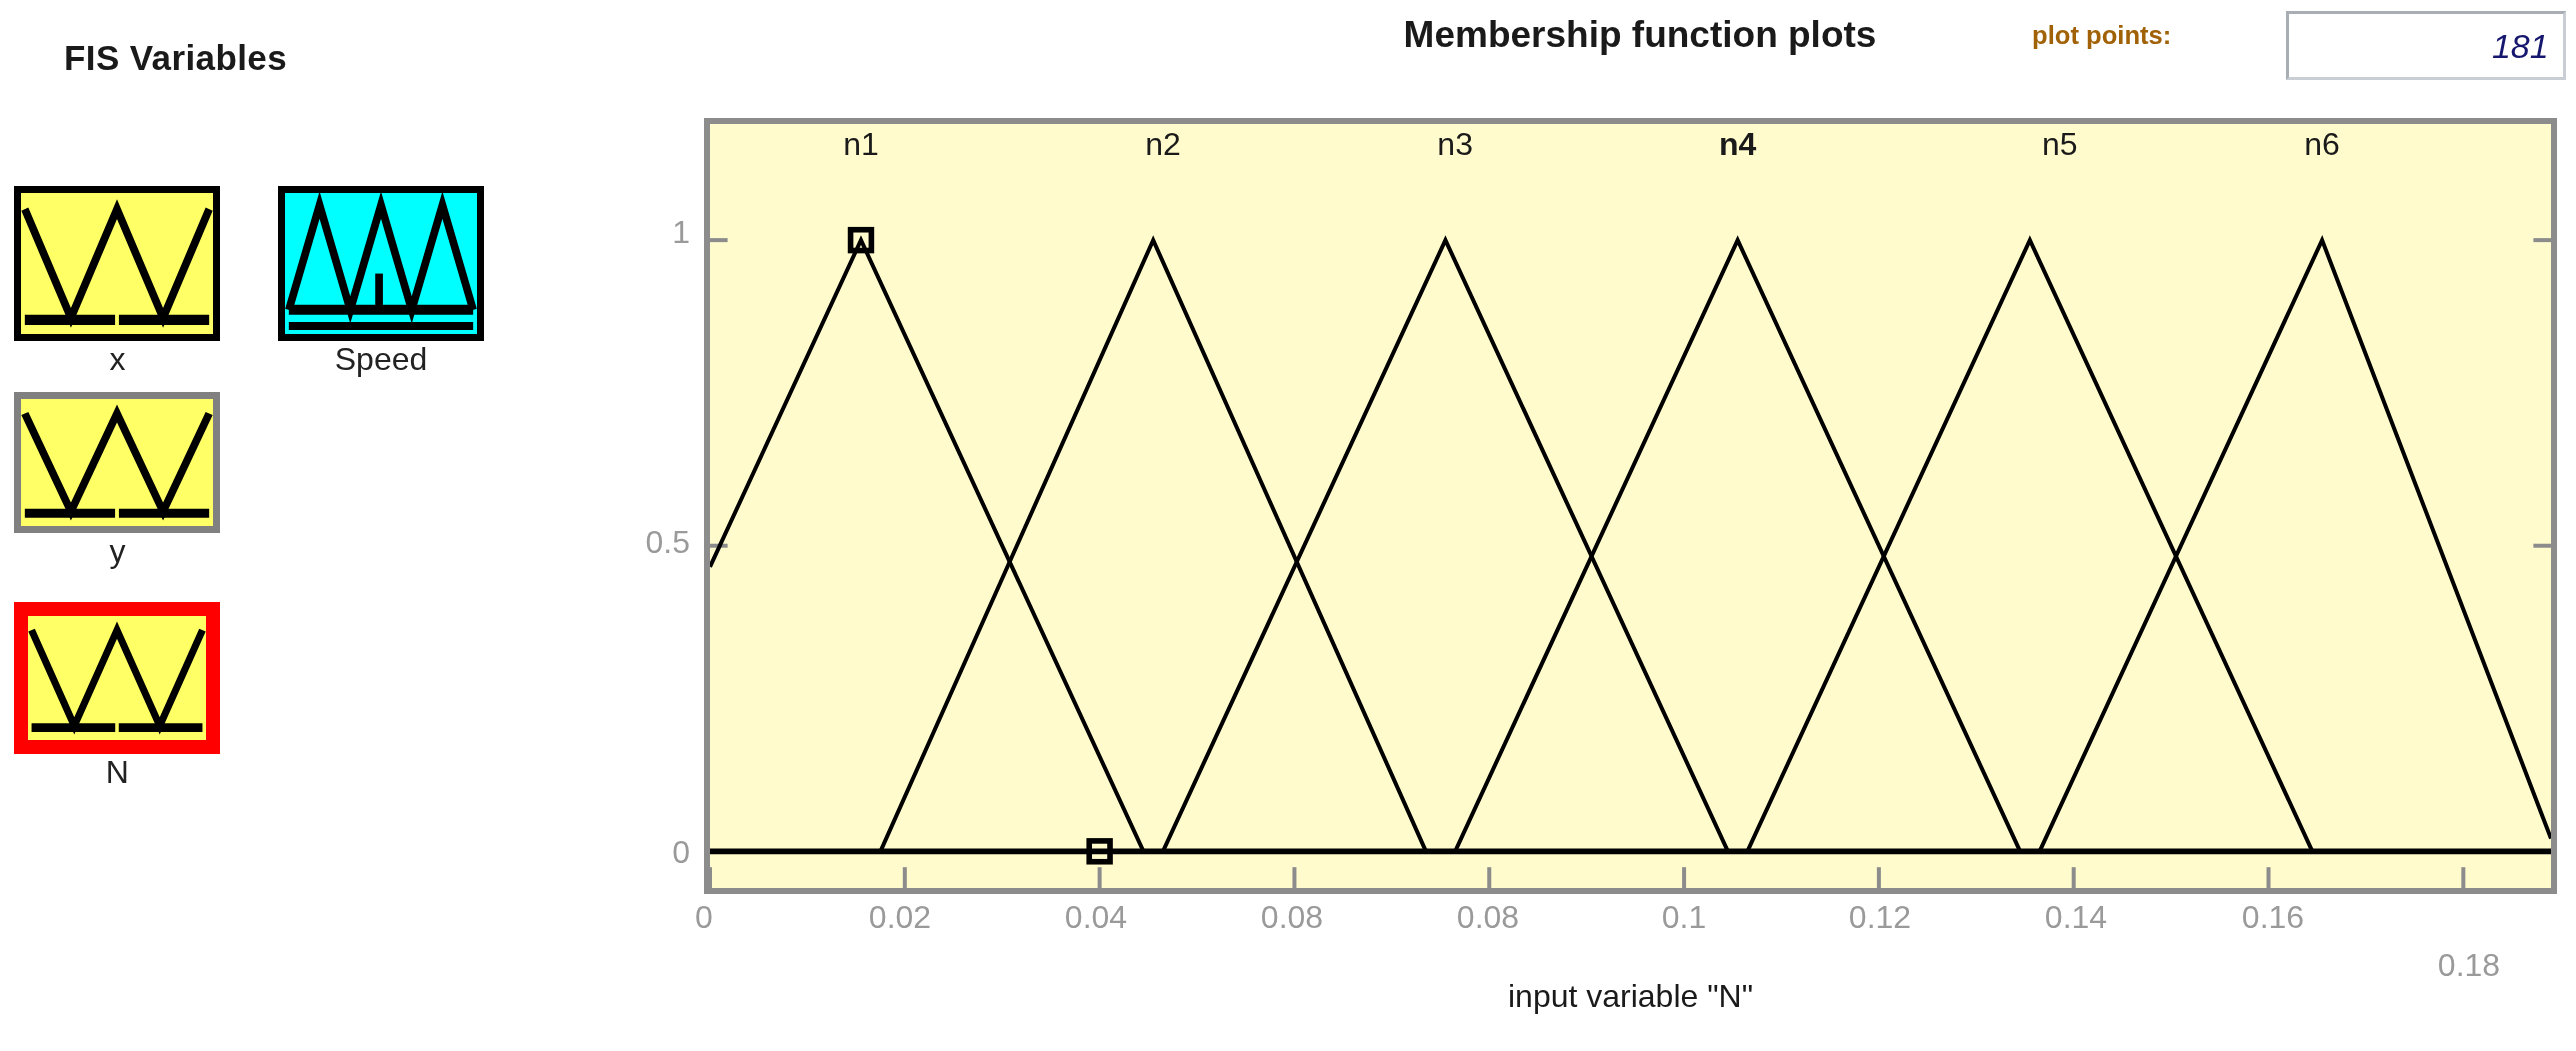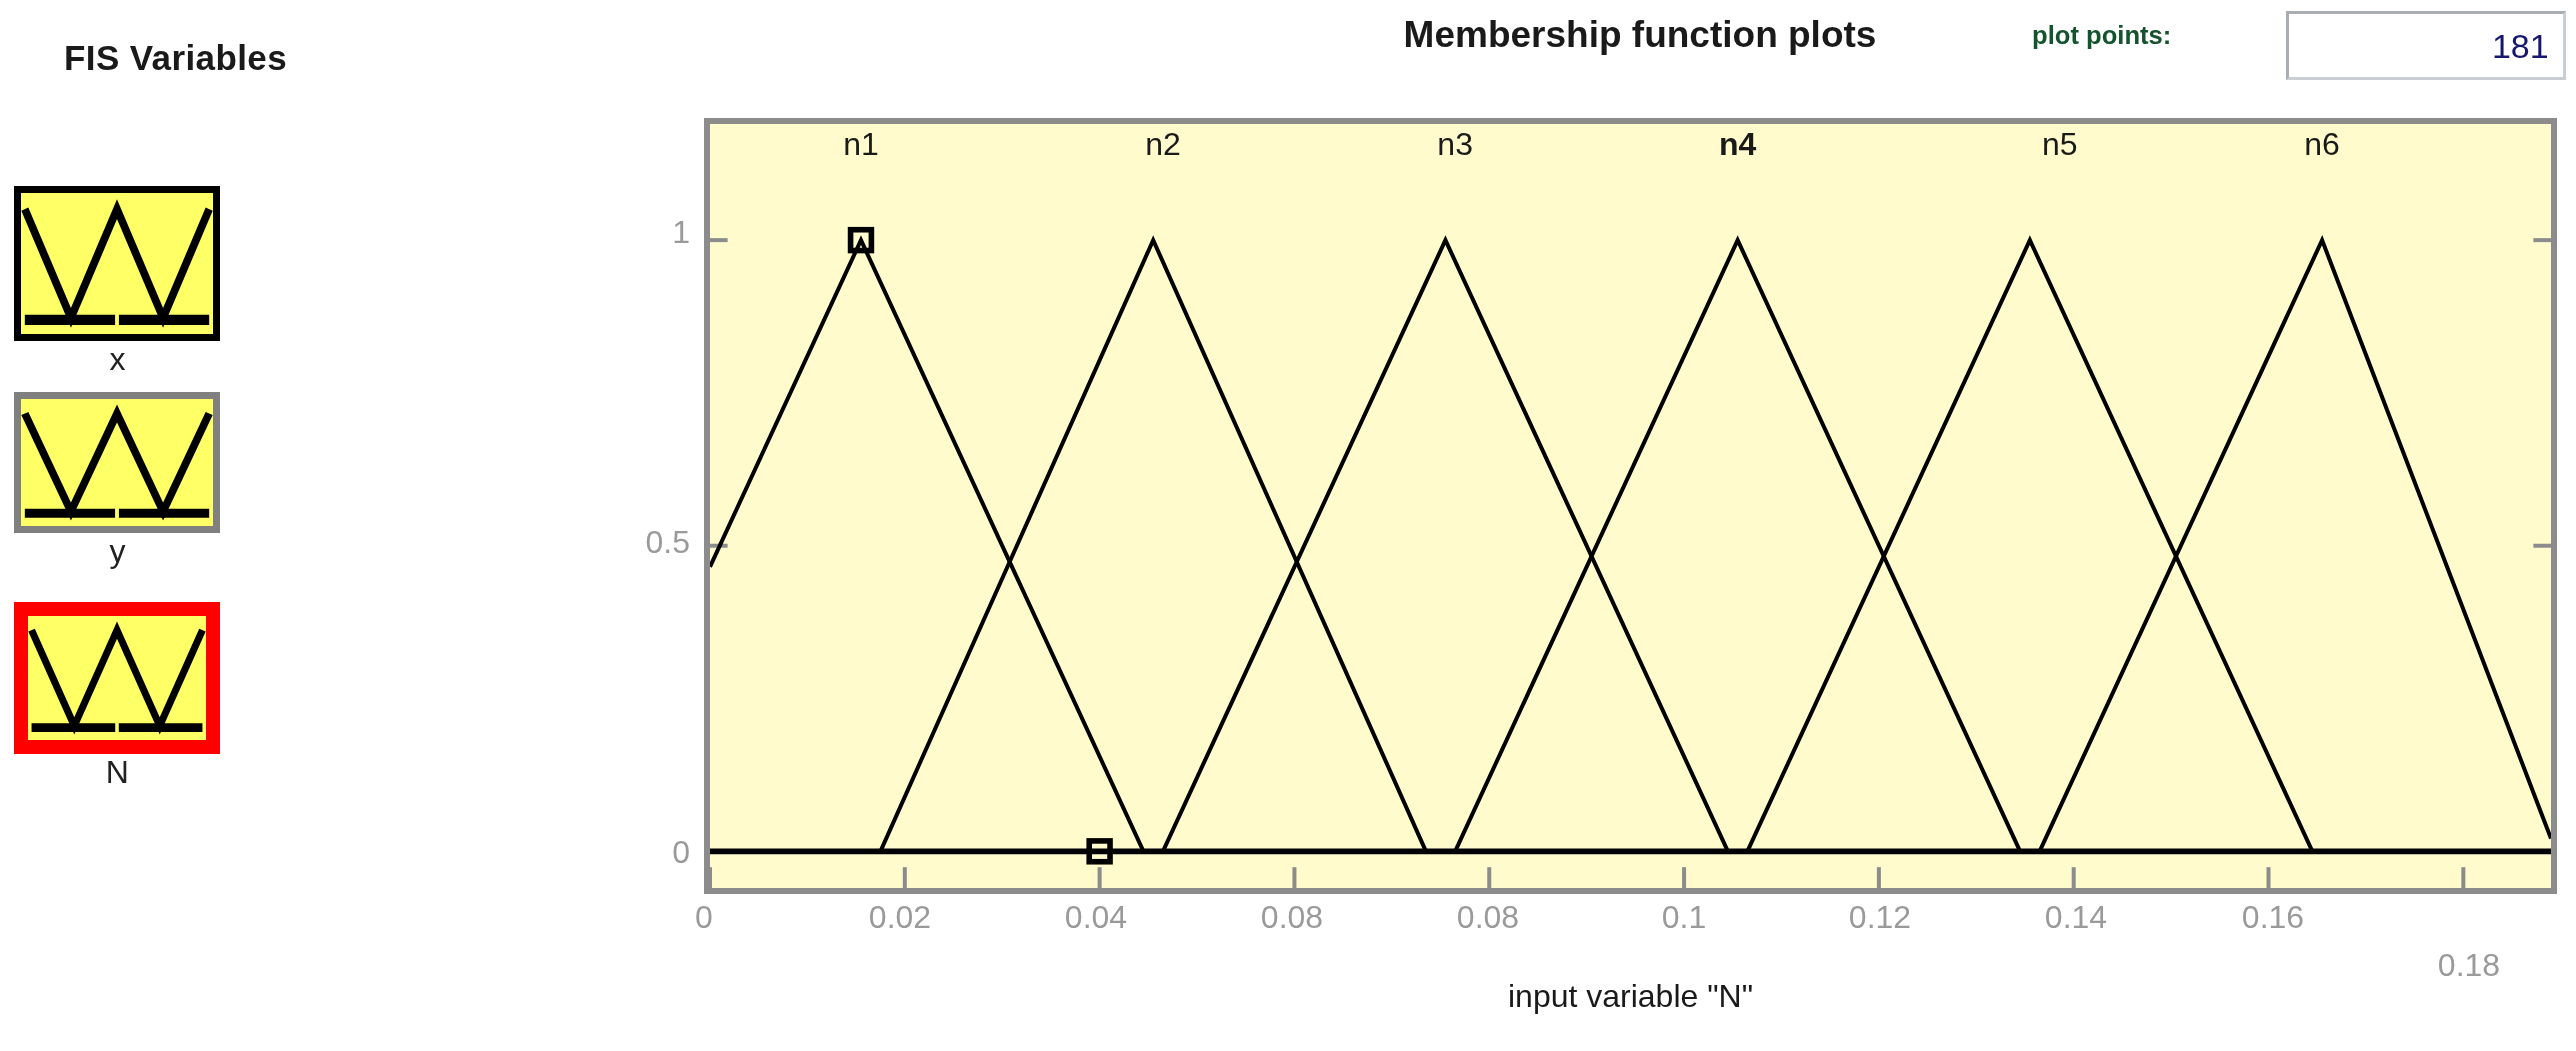--- a/index.html
+++ b/index.html
@@ -69,32 +69,33 @@
     font-size: 37px;
     font-weight: bold;
     color: #1a1a1a;
     white-space: nowrap;
   }
   #plot-points-label {
     position: absolute;
     left: 2032px; top: 21px;
     font-size: 25.6px;
     font-weight: bold;
-    color: #14532d;
+    color: #a16207;
     white-space: nowrap;
   }
   #plot-points-input {
     position: absolute;
     left: 2286px; top: 11.2px;
     width: 280px; height: 69px;
     box-sizing: border-box;
     background: #ffffff;
     border: 3.2px solid #a9aeb5;
     border-right-color: #c9ced4;
     border-bottom-color: #c9ced4;
+    font-style: italic;
   }
   #plot-points-value {
     position: absolute;
     right: 14.4px; top: 50%;
     transform: translateY(-50%);
     font-size: 34px;
     color: #15166e;
     white-space: nowrap;
   }
 
@@ -170,20 +171,31 @@
     <div class="var-box">
       <svg viewBox="0 0 100 70" preserveAspectRatio="none">
         <polyline points="2,8 2,8 26,62 50,8 74,62 98,8" fill="none" stroke="#000" stroke-width="4"></polyline>
         <line x1="2" y1="63" x2="49" y2="63" stroke="#000" stroke-width="5"></line>
         <line x1="51" y1="63" x2="98" y2="63" stroke="#000" stroke-width="5"></line>
       </svg>
     </div>
     <div class="var-label">x</div>
   </div>
 
+  <div class="var-cell" id="var-speed">
+    <div class="var-box">
+      <svg viewBox="0 0 100 70" preserveAspectRatio="none">
+        <polyline points="2,58 18,6 34,58 50,6 66,58 82,6 98,58" fill="none" stroke="#000" stroke-width="4"></polyline>
+        <line x1="2" y1="58" x2="98" y2="58" stroke="#000" stroke-width="5"></line>
+        <line x1="49" y1="40" x2="49" y2="58" stroke="#000" stroke-width="4"></line>
+        <line x1="2" y1="66" x2="98" y2="66" stroke="#000" stroke-width="4"></line>
+      </svg>
+    </div>
+    <div class="var-label">Speed</div>
+  </div>
 
   <div class="var-cell" id="var-y">
     <div class="var-box">
       <svg viewBox="0 0 100 70" preserveAspectRatio="none">
         <polyline points="2,8 26,62 50,8 74,62 98,8" fill="none" stroke="#000" stroke-width="4"></polyline>
         <line x1="2" y1="63" x2="49" y2="63" stroke="#000" stroke-width="5"></line>
         <line x1="51" y1="63" x2="98" y2="63" stroke="#000" stroke-width="5"></line>
       </svg>
     </div>
     <div class="var-label">y</div>

